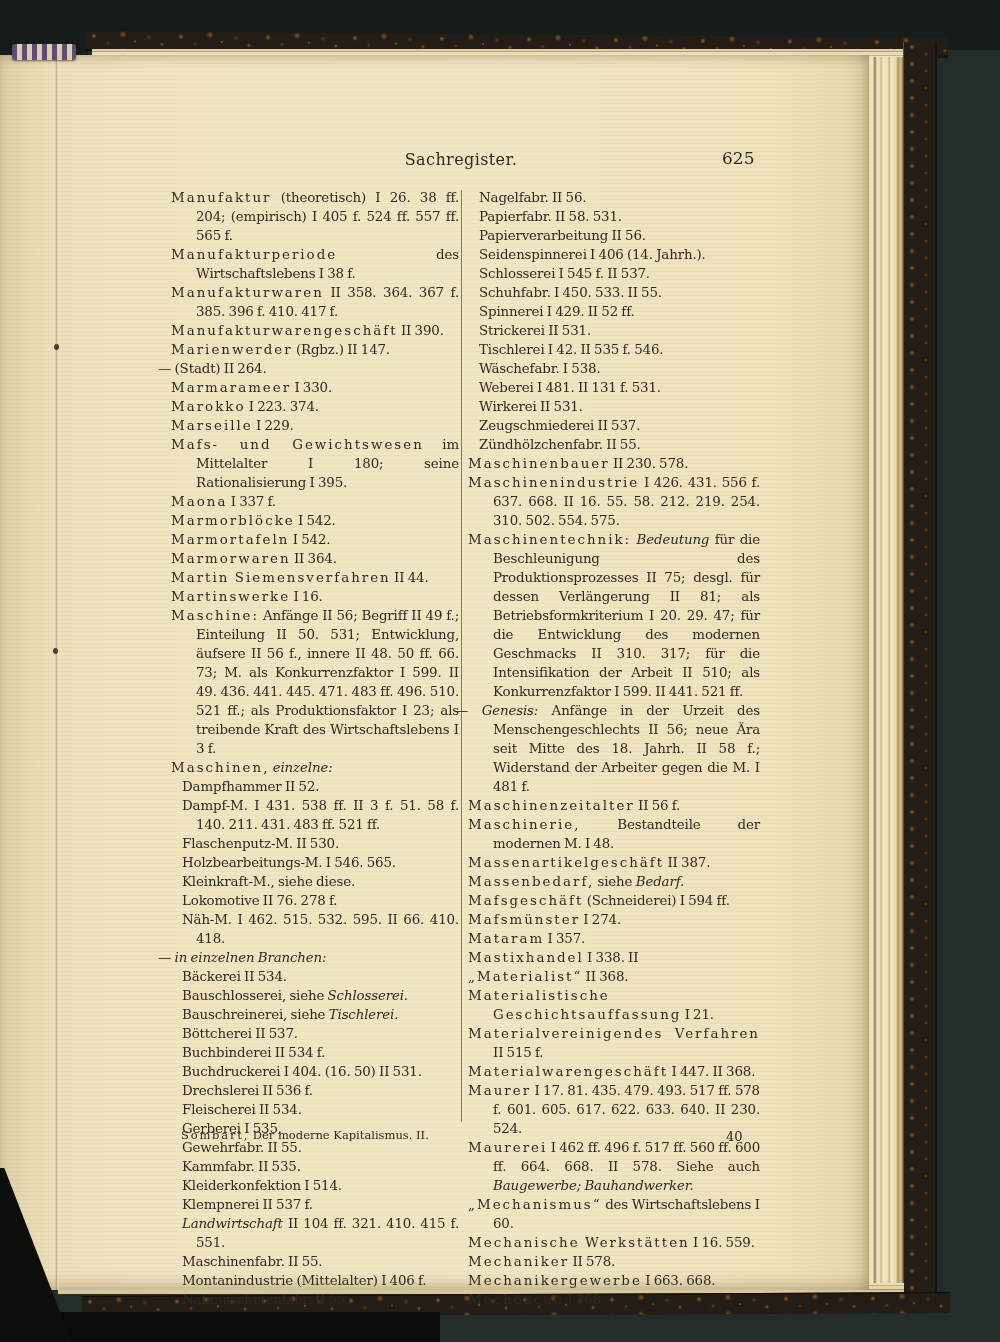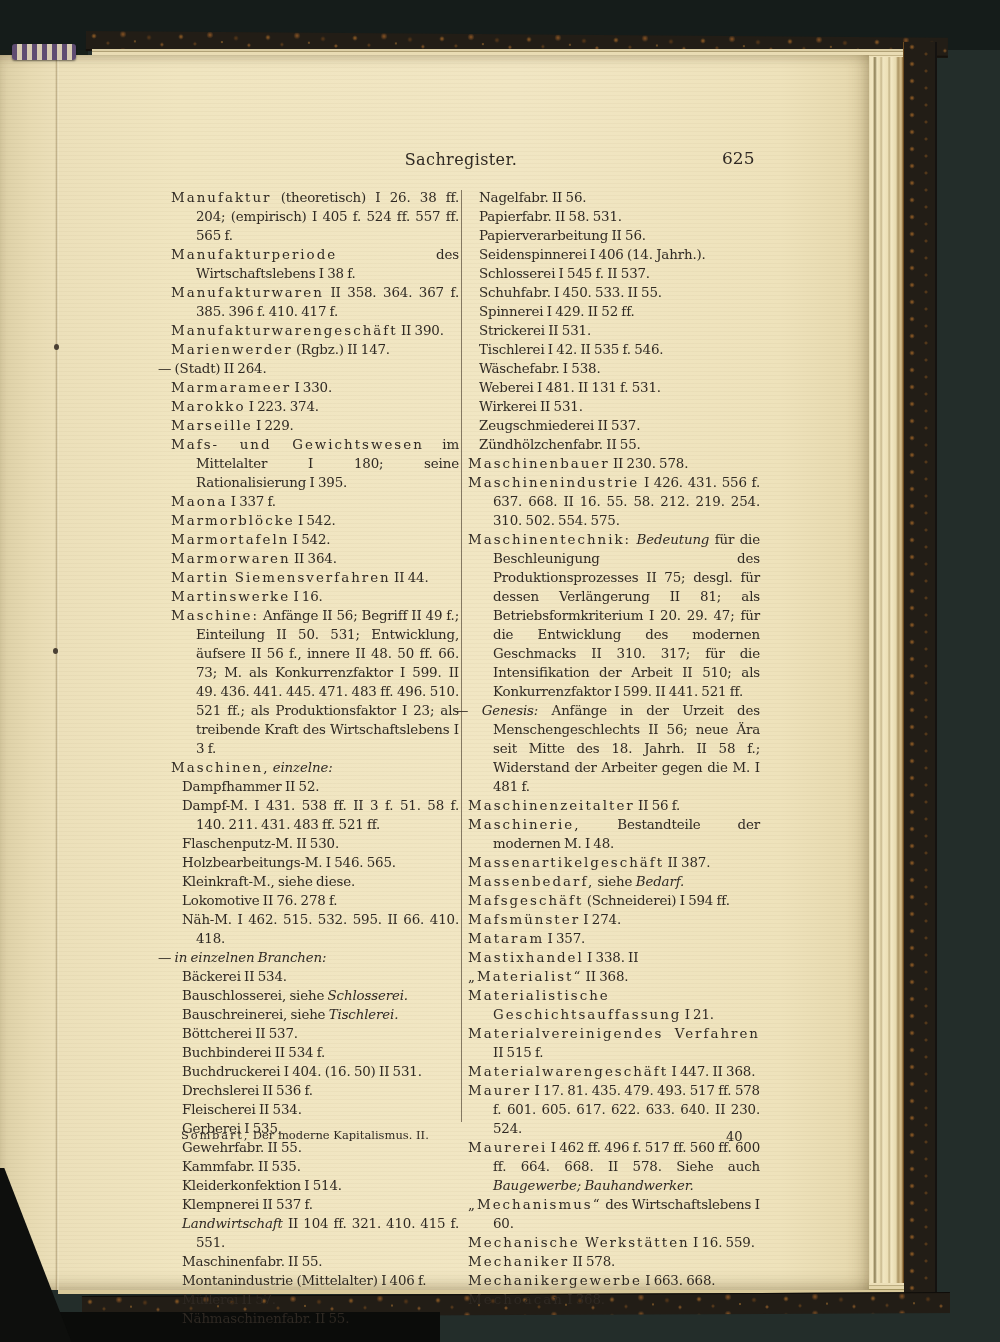--- a/index.html
+++ b/index.html
@@ -144,21 +144,20 @@
       <div class="ln ln-s"><span>Drechslerei II 536 f.</span></div>
       <div class="ln ln-s"><span>Fleischerei II 534.</span></div>
       <div class="ln ln-s"><span>Gerberei I 535.</span></div>
       <div class="ln ln-s"><span>Gewehrfabr. II 55.</span></div>
       <div class="ln ln-s"><span>Kammfabr. II 535.</span></div>
       <div class="ln ln-s"><span>Kleiderkonfektion I 514.</span></div>
       <div class="ln ln-s"><span>Klempnerei II 537 f.</span></div>
       <div class="ln ln-s"><span class="it">Landwirtschaft</span><span> II 104 ff. 321. 410. 415 f. 551.</span></div>
       <div class="ln ln-s"><span>Maschinenfabr. II 55.</span></div>
       <div class="ln ln-s"><span>Montanindustrie (Mittelalter) I 406 f.</span></div>
-      <div class="ln ln-s"><span>Müllerei II 57.</span></div>
       <div class="ln ln-s"><span>Nähmaschinenfabr. II 55.</span></div>
     </div>
   <div class="abs col col-right">
       <div class="ln ln-s"><span>Nagelfabr. II 56.</span></div>
       <div class="ln ln-s"><span>Papierfabr. II 58. 531.</span></div>
       <div class="ln ln-s"><span>Papierverarbeitung II 56.</span></div>
       <div class="ln ln-s"><span>Seidenspinnerei I 406 (14. Jahrh.).</span></div>
       <div class="ln ln-s"><span>Schlosserei I 545 f. II 537.</span></div>
       <div class="ln ln-s"><span>Schuhfabr. I 450. 533. II 55.</span></div>
       <div class="ln ln-s"><span>Spinnerei I 429. II 52 ff.</span></div>

